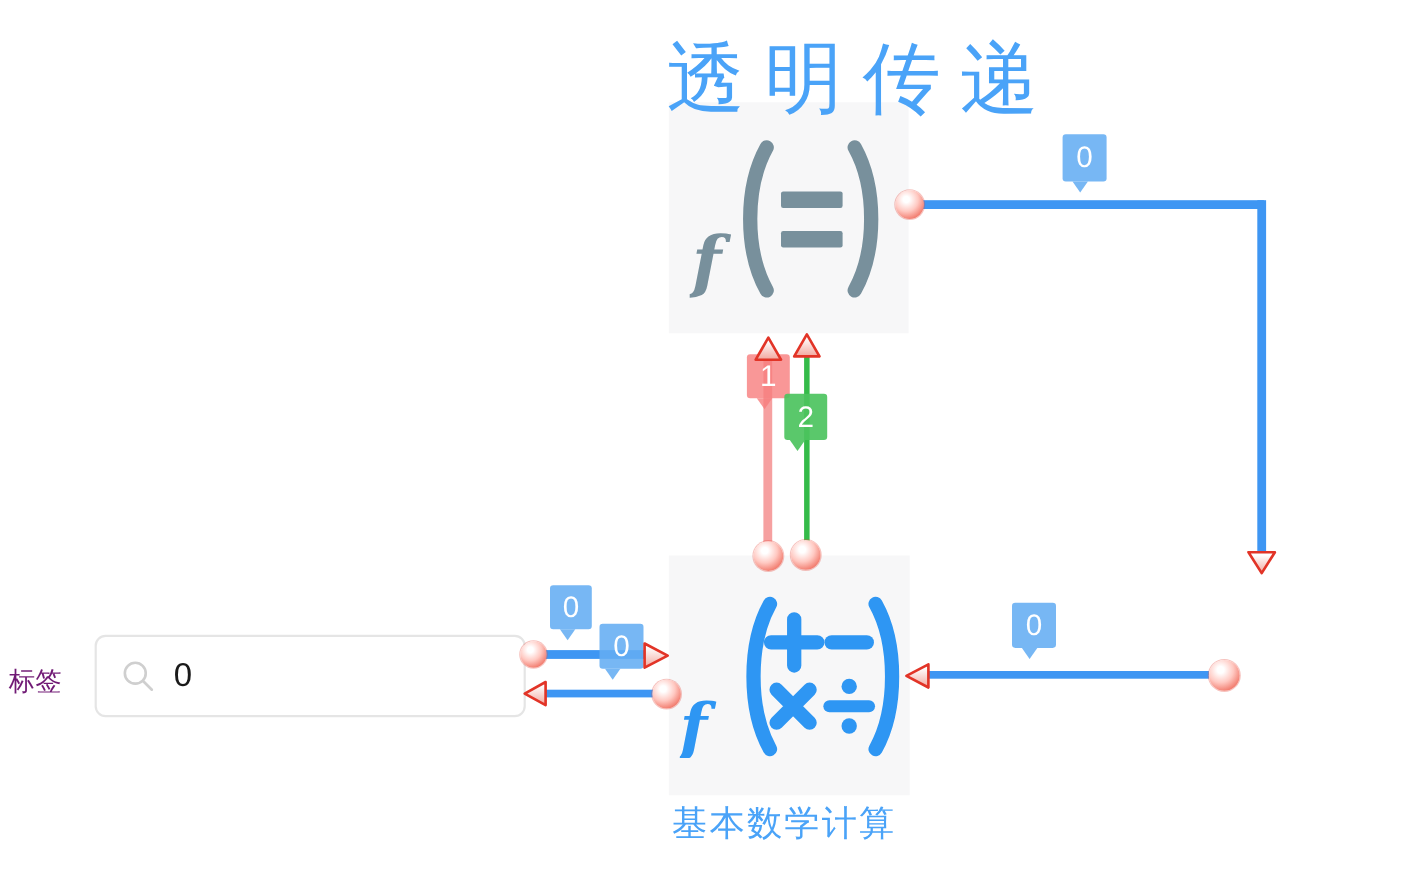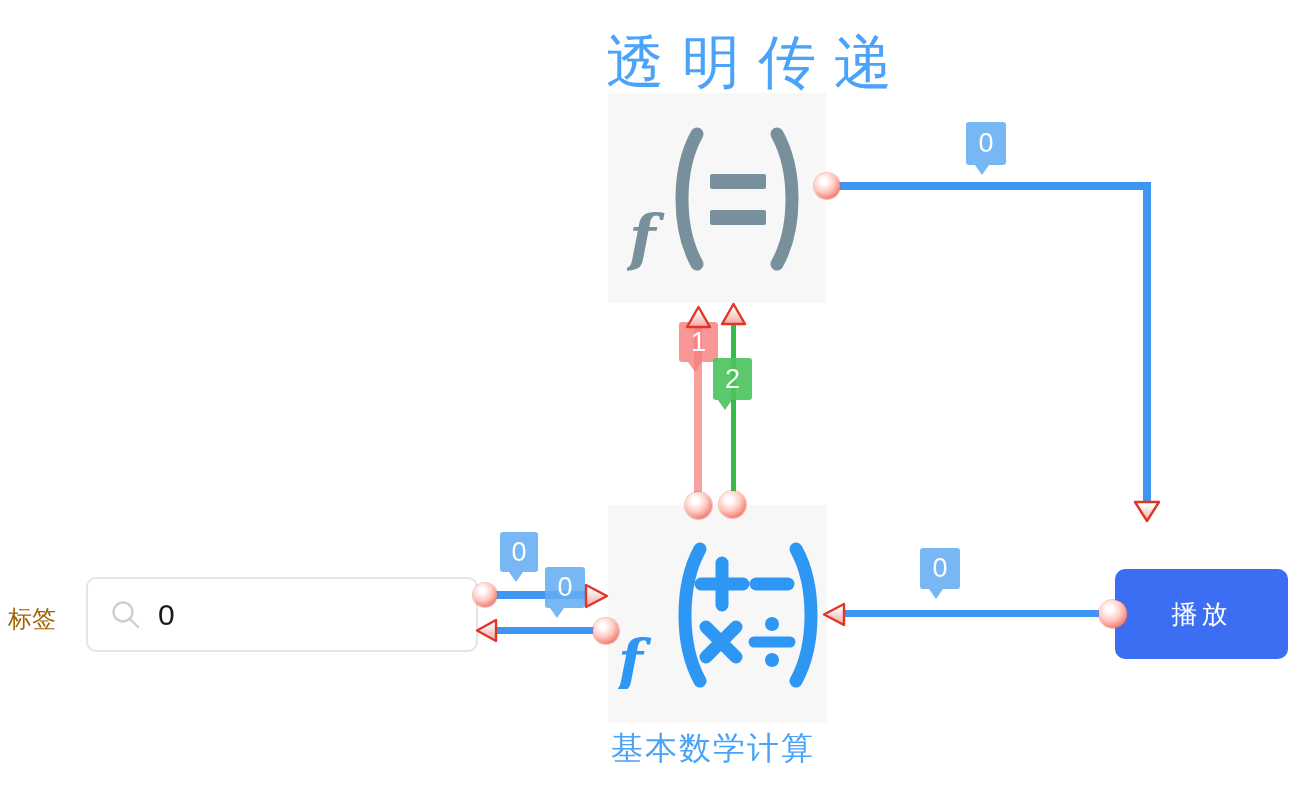--- a/index.html
+++ b/index.html
@@ -6,21 +6,21 @@
     --title-blue:#4aa3f8; --wire-blue:#3e96f3; --badge-blue:#64adf2;
     --node-bg:#f7f7f8; --icon-gray:#78909c; --icon-blue:#2e96f3;
     --button-blue:#3b6ef2; --wire-pink:#f58f8f; --badge-pink:#f77d7d;
     --wire-green:#35bb49; --badge-green:#4cc35e; --port-red:#f1786a;
   }
   *{margin:0;padding:0;box-sizing:border-box;}
   body{background:#fff;font-family:"Liberation Sans","DejaVu Sans",sans-serif;}
   .canvas{position:relative;width:1295px;height:803px;background:#fff;overflow:hidden;}
 
   .node-title{position:absolute;color:var(--title-blue);white-space:nowrap;z-index:6;}
-  .title-top{left:606px;top:24px;font-size:58px;letter-spacing:18px;}
+  .title-top{left:606px;top:24px;font-size:71px;letter-spacing:18px;}
   .title-bottom{left:611px;top:727px;font-size:32px;letter-spacing:2px;}
 
   .node-box{position:absolute;background:var(--node-bg);z-index:1;display:flex;align-items:center;justify-content:center;}
   .node-top{left:608px;top:93px;width:218px;height:210px;}
   .node-math{left:608px;top:505px;width:219px;height:218px;}
 
   .wire{position:absolute;z-index:2;}
   .wire-blue{background:var(--wire-blue);}
   .wire-pink{background:var(--wire-pink);opacity:.85;}
   .wire-green{background:var(--wire-green);}
@@ -36,21 +36,21 @@
   .badge::after{content:"";position:absolute;top:100%;left:9px;width:0;height:0;
     border:7px solid transparent;border-bottom:0;border-top-width:10px;}
   .badge-blue{background:rgba(100,173,242,.88);}
   .badge-blue::after{border-top-color:rgba(100,173,242,.88);}
   .badge-pink{background:rgba(247,125,125,.8);}
   .badge-pink::after{border-top-color:rgba(247,125,125,.8);}
   .badge-green{background:rgba(76,195,94,.92);}
   .badge-green::after{border-top-color:rgba(76,195,94,.92);}
   .tail-left::after{left:5px;}
 
-  .field-label{position:absolute;left:8px;top:603px;font-size:24px;color:#a16207;z-index:6;}
+  .field-label{position:absolute;left:8px;top:603px;font-size:24px;color:#701a75;z-index:6;}
   .search-box{position:absolute;left:86px;top:577px;width:392px;height:75px;background:#fff;
     border:2px solid #e5e5e5;border-radius:10px;display:flex;align-items:center;
     padding-left:22px;gap:16px;z-index:3;}
   .search-box input{border:none;outline:none;font-size:30px;color:#1a1a1a;width:280px;
     font-family:"Liberation Sans","DejaVu Sans",sans-serif;background:transparent;}
 
   .play-btn{position:absolute;left:1115px;top:569px;width:173px;height:90px;border:none;
     background:var(--button-blue);color:#fff;font-size:26px;border-radius:10px;cursor:pointer;
     z-index:3;font-family:"Liberation Sans","DejaVu Sans",sans-serif;letter-spacing:4px;}
 
@@ -83,21 +83,20 @@
   </div>
 
   <div class="wire wire-blue" style="left:833px;top:182px;width:316px;height:8px;"></div>
   <div class="wire wire-blue" style="left:1143px;top:182px;width:8px;height:320px;"></div>
   <div class="port" style="left:814px;top:173px;width:26px;height:26px;"></div>
   <svg class="arrow" style="left:1133px;top:500px;" width="28" height="23" viewBox="0 0 28 23">
     <polygon points="2,2 26,2 14,21" fill="url(#arrowGrad)" stroke="#e23427" stroke-width="2.4" stroke-linejoin="round"></polygon>
   </svg>
   <div class="badge badge-blue" style="left:966px;top:122px;width:40px;height:43px;">0</div>
 
-  <button class="play-btn">播放</button>
 
   <div class="wire wire-blue" style="left:832px;top:610px;width:267px;height:7px;"></div>
   <div class="port" style="left:1099px;top:600px;width:28px;height:28px;"></div>
   <svg class="arrow" style="left:822px;top:602px;" width="24" height="25" viewBox="0 0 24 25">
     <polygon points="22,2 2,12.5 22,23" fill="url(#arrowGrad)" stroke="#e23427" stroke-width="2.4" stroke-linejoin="round"></polygon>
   </svg>
   <div class="badge badge-blue" style="left:920px;top:548px;width:40px;height:41px;">0</div>
 
   <div class="node-box node-math">
     <svg class="node-icon" width="200" height="150" viewBox="0 0 200 150">

